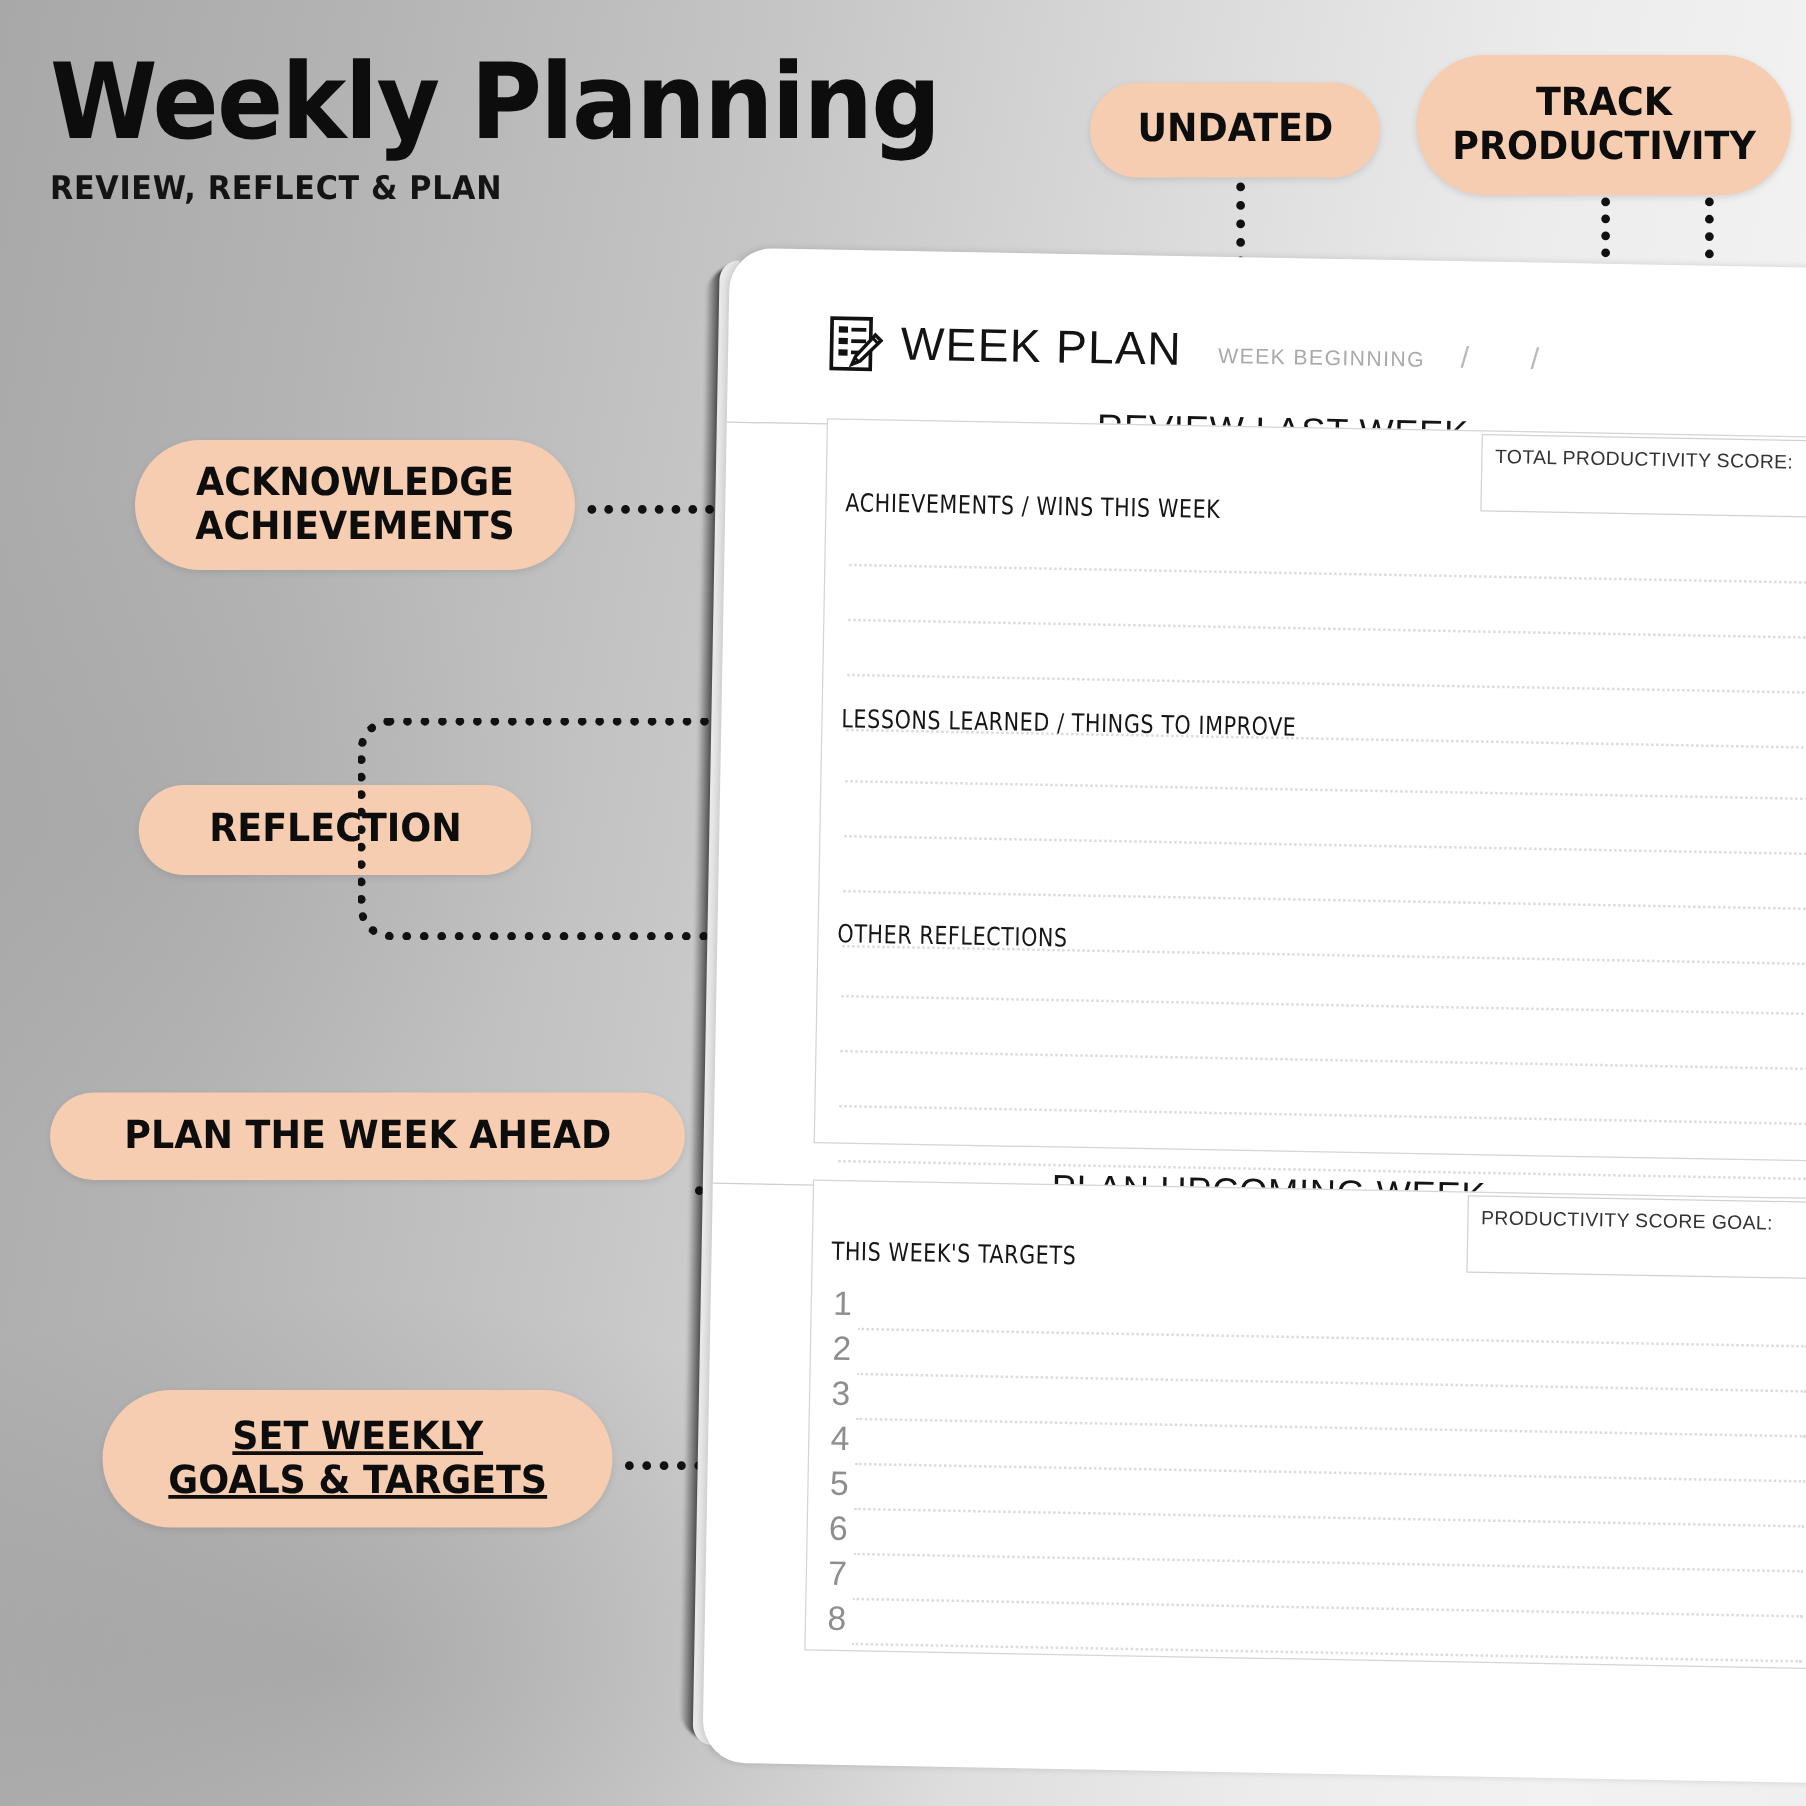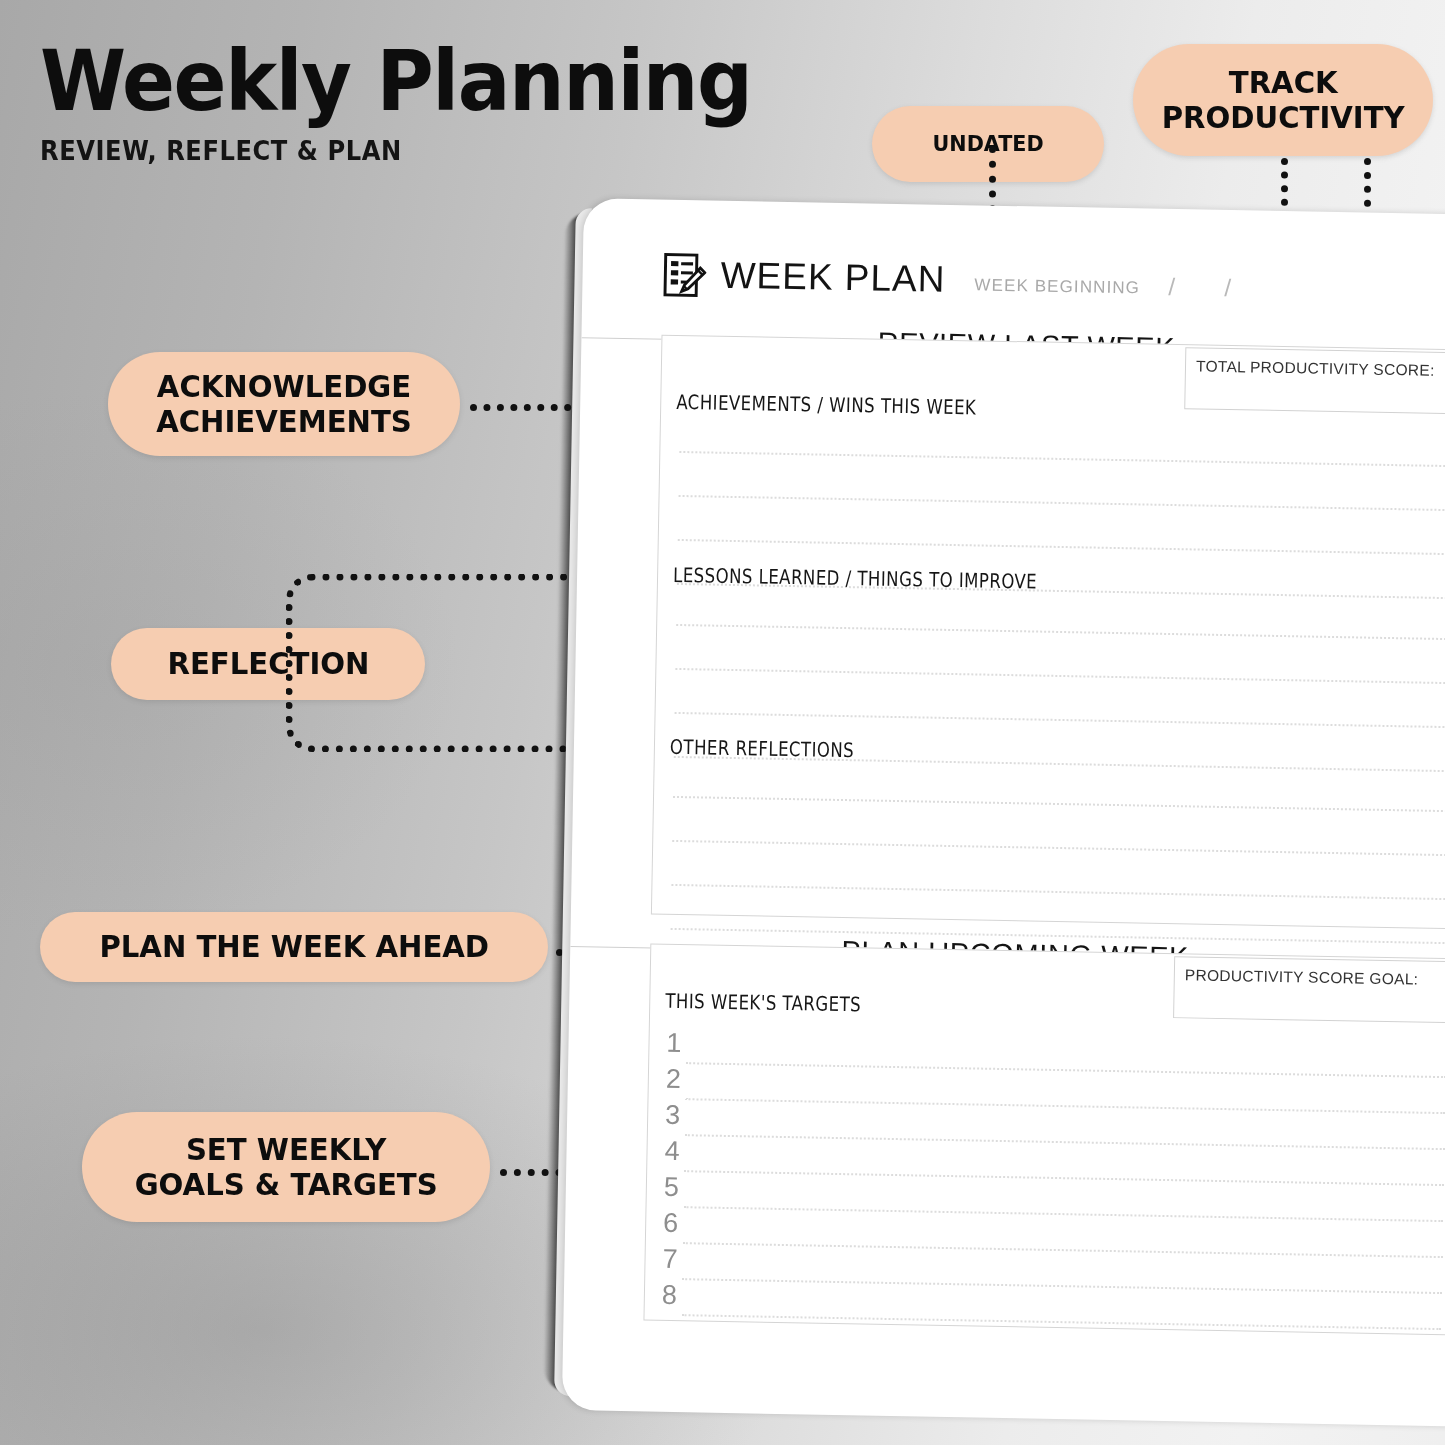--- a/index.html
+++ b/index.html
@@ -34,26 +34,26 @@
   }
 
   
   .pill {
     position:absolute; background:#f6cdb1; border-radius:999px;
     display:flex; align-items:center; justify-content:center; text-align:center;
     font-family:"DejaVu Sans", sans-serif; font-weight:700; color:#0d0d0d;
     box-shadow:0 2px 5px rgba(90,90,90,0.18);
   }
   .pill span { display:block; transform:scaleX(0.94); line-height:1.14; }
-  #pill-undated { left:872px; top:66px; width:232px; height:76px; font-size:22px;margin-top:40px; }
+  #pill-undated { left:872px; top:66px; width:232px; height:76px; font-size:31px; }
   #pill-track   { left:1133px; top:44px; width:300px; height:112px; font-size:31px; padding:0 12px; }
   #pill-ack     { left:108px; top:352px; width:352px; height:104px; font-size:31px; }
   #pill-reflect { left:111px; top:628px; width:314px; height:72px; font-size:31px; }
-  #pill-plan    { left:40px; top:912px; width:508px; height:70px; font-size:31px; }
-  #pill-goals   { left:82px; top:1112px; width:408px; height:110px; font-size:31px; }
+  #pill-plan    { left:40px; top:874px; width:508px; height:70px; font-size:31px; }
+  #pill-goals   { left:82px; top:1112px; width:408px; height:110px; font-size:31px;text-decoration:underline; }
 
   
   .dline { position:absolute; }
   .dh { height:0; border-top:7px dotted #111; }
   .dv { width:0; border-left:7px dotted #111; }
   .arrow-r {
     position:absolute; width:0; height:0;
     border-left:17px solid #111; border-top:11px solid transparent; border-bottom:11px solid transparent;
   }
   .arrow-r::after{

